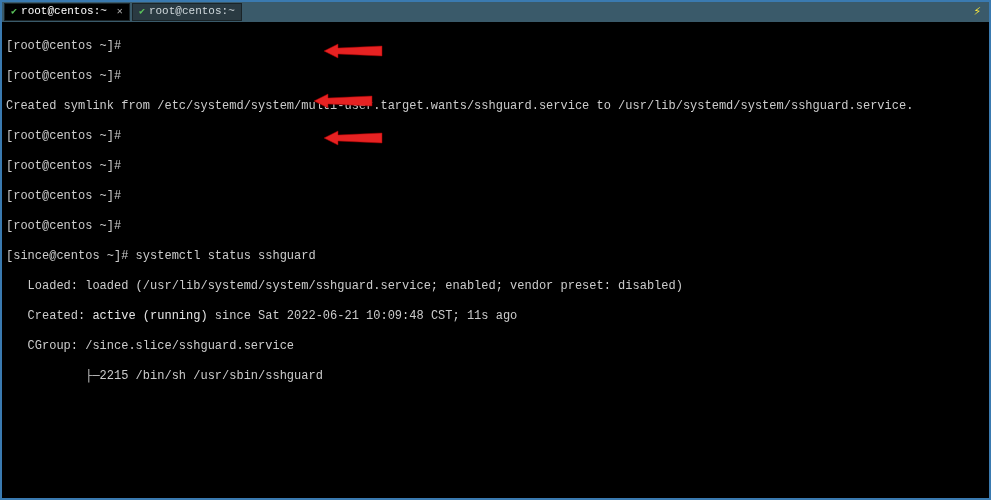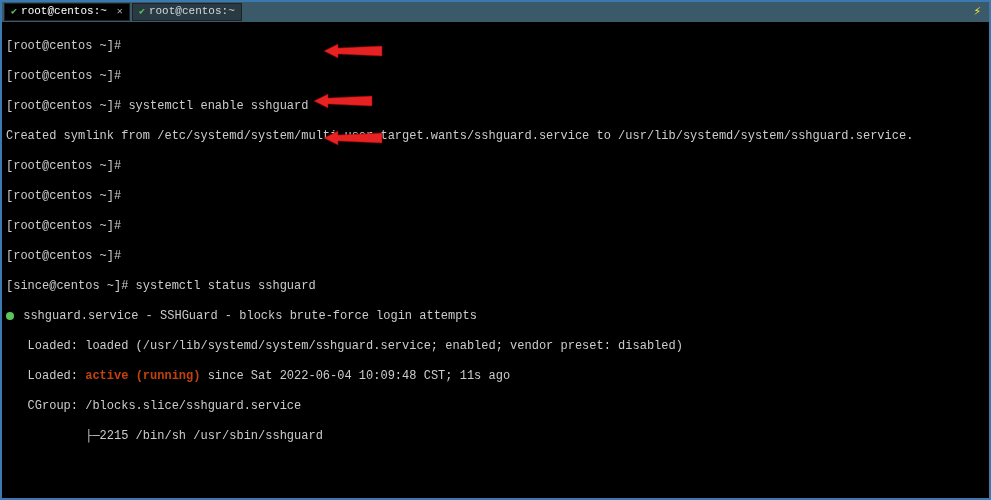--- a/index.html
+++ b/index.html
@@ -44,21 +44,21 @@
   font-size: 12px;
   cursor: pointer;
 }
 .terminal {
   padding: 2px 4px;
   color: #ccc;
   white-space: pre;
   position: relative;
 }
 .line { display: block; }
-.green-bold { color: #c2410c; font-weight: bold; }
+.green-bold { color: #e5e5e5; font-weight: normal; }
 .bullet-green {
   display: inline-block;
   width: 8px; height: 8px;
   background: #5cc65c;
   border-radius: 50%;
   vertical-align: middle;
   margin-right: 2px;
 }
 .arrow {
   position: absolute;
@@ -78,31 +78,29 @@
   <div class="tab">
     <span class="dot">✔</span>
     <span>root@centos:~</span>
   </div>
   <div class="lightning">⚡</div>
 </div>
 
 <div class="terminal">
 <span class="line">[root@centos ~]#</span>
 <span class="line">[root@centos ~]#</span>
-<span class="line">[root@centos ~]# systemctl enable sshguard</span>
 <span class="line">Created symlink from /etc/systemd/system/multi-user.target.wants/sshguard.service to /usr/lib/systemd/system/sshguard.service.</span>
 <span class="line">[root@centos ~]#</span>
 <span class="line">[root@centos ~]#</span>
 <span class="line">[root@centos ~]#</span>
 <span class="line">[root@centos ~]#</span>
 <span class="line">[since@centos ~]# systemctl status sshguard</span>
-<span class="line"><span class="bullet-green"></span><span> sshguard.service - SSHGuard - blocks brute-force login attempts</span></span>
 <span class="line">   Loaded: loaded (/usr/lib/systemd/system/sshguard.service; enabled; vendor preset: disabled)</span>
-<span class="line"><span>   Loaded: </span><span class="green-bold">active (running)</span><span> since Sat 2022-06-04 10:09:48 CST; 11s ago</span></span>
-<span class="line">   CGroup: /blocks.slice/sshguard.service</span>
+<span class="line"><span>   Created: </span><span class="green-bold">active (running)</span><span> since Sat 2022-06-21 10:09:48 CST; 11s ago</span></span>
+<span class="line">   CGroup: /since.slice/sshguard.service</span>
 <span class="line">           ├─2215 /bin/sh /usr/sbin/sshguard</span>
 
 
 
 
 
 
 
 
 

